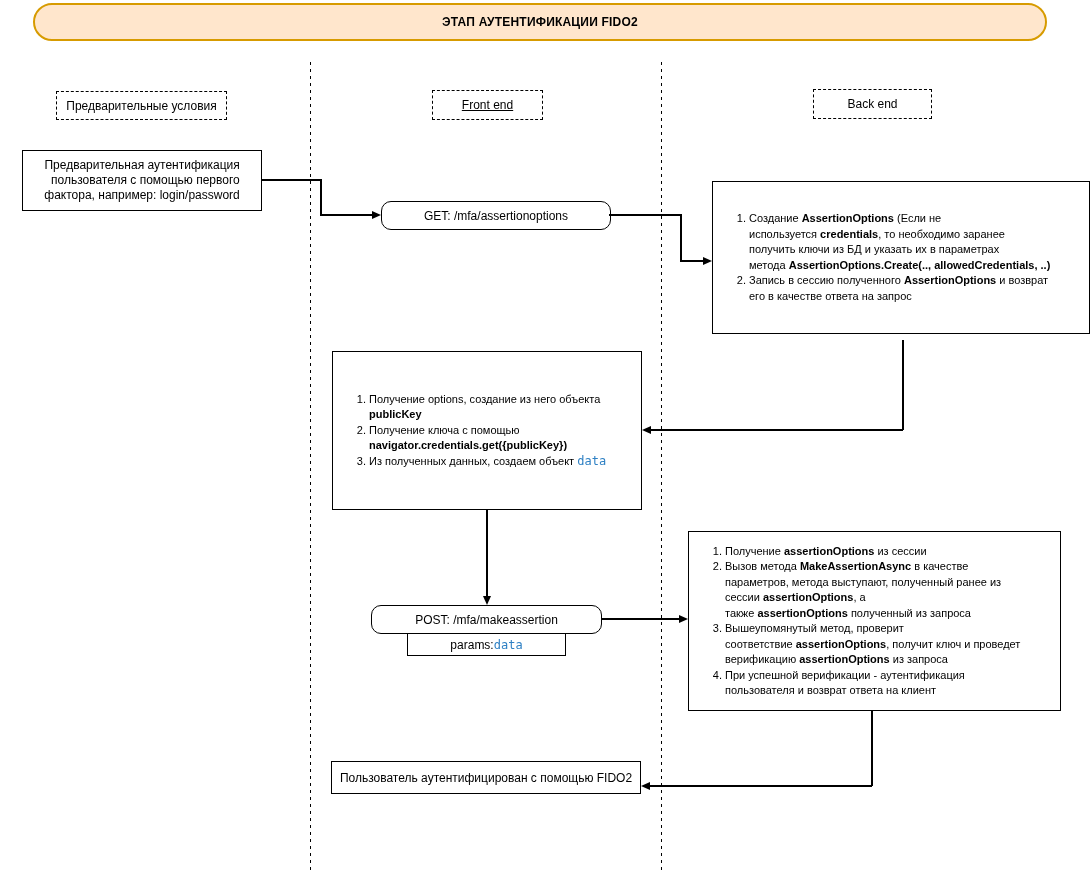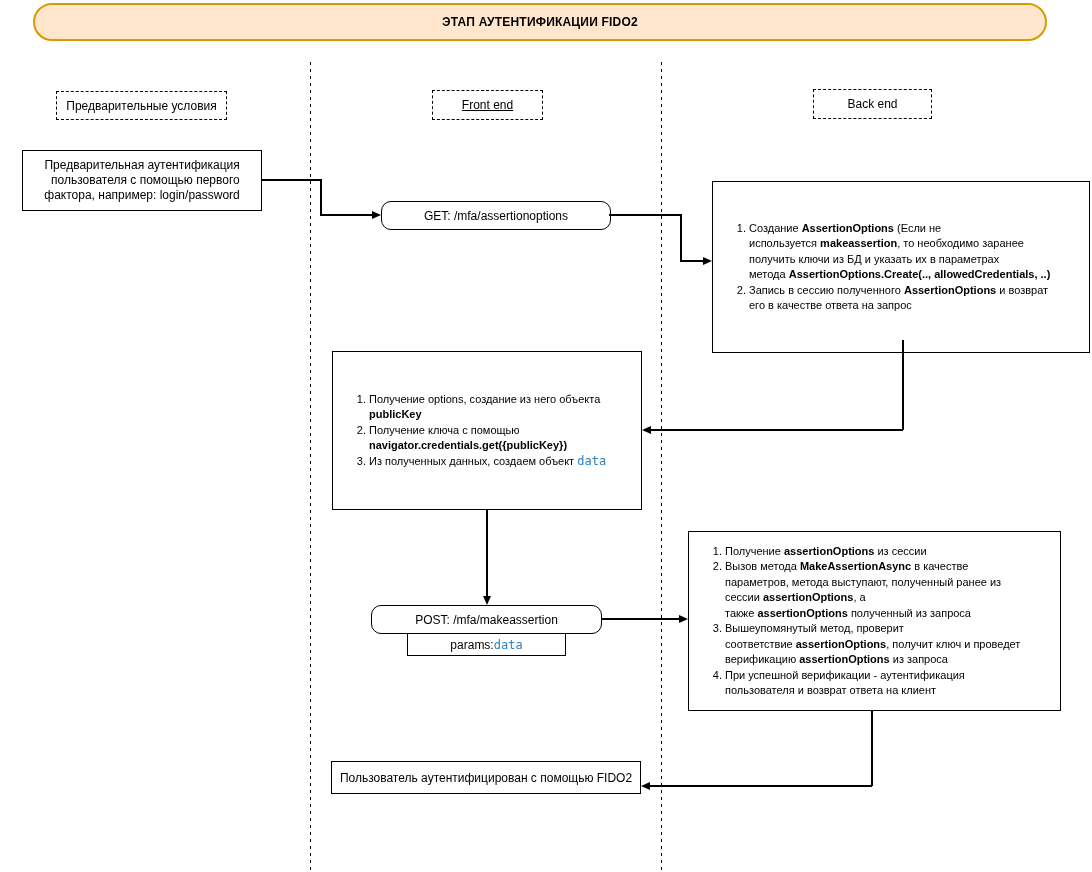--- a/index.html
+++ b/index.html
@@ -32,21 +32,21 @@
   .lh3{left:813px;top:89px;width:117px;height:28px;}
 
   
   .box{position:absolute;background:#fff;border:1px solid #000;box-sizing:border-box;}
   .centered{display:flex;align-items:center;justify-content:center;text-align:right;}
   .rounded{border-radius:10px;}
   .pre{white-space:pre-line;}
 
   .n-precond{left:22px;top:150px;width:240px;height:61px;font-size:12px;line-height:15px;}
   .n-get{left:381px;top:201px;width:230px;height:29px;font-size:12px;}
-  .n-backend1{left:712px;top:181px;width:378px;height:172px;display:flex;flex-direction:column;justify-content:center;}
+  .n-backend1{left:712px;top:181px;width:378px;height:153px;display:flex;flex-direction:column;justify-content:center;}
   .n-frontend{left:332px;top:351px;width:310px;height:159px;display:flex;flex-direction:column;justify-content:center;}
   .n-post{left:371px;top:605px;width:231px;height:29px;font-size:12px;z-index:2;}
   .n-params{left:407px;top:633px;width:159px;height:23px;font-size:12px;z-index:1;}
   .n-backend2{left:688px;top:531px;width:373px;height:180px;display:flex;flex-direction:column;justify-content:center;}
   .n-final{left:331px;top:761px;width:310px;height:33px;font-size:12px;}
 
   ol.steps{margin:0;padding:0 4px 0 26px;margin-left:10px;font-size:11px;line-height:15.5px;}
   ol.steps li{white-space:pre-wrap;}
   .bold{font-weight:bold;}
   .code{font-family:"DejaVu Sans Mono","Liberation Mono",monospace;color:var(--code-blue);font-size:12px;}
@@ -87,21 +87,21 @@
 фактора, например: login/password</span>
   </div>
 
   <div class="box centered rounded n-get">
     <span>GET: /mfa/assertionoptions</span>
   </div>
 
   <div class="box n-backend1">
     <ol class="steps">
         <li><span>Создание </span><span class="bold">AssertionOptions</span><span> (Если не
-используется </span><span class="bold">makeassertion</span><span>, то необходимо заранее
+используется </span><span class="bold">credentials</span><span>, то необходимо заранее
 получить ключи из БД и указать их в параметрах
 метода </span><span class="bold">AssertionOptions.Create(.., allowedCredentials, ..)</span></li>
         <li><span>Запись в сессию полученного </span><span class="bold">AssertionOptions</span><span> и возврат
 его в качестве ответа на запрос</span></li>
       </ol>
   </div>
 
   <div class="box n-frontend">
     <ol class="steps">
         <li><span>Получение options, создание из него объекта

